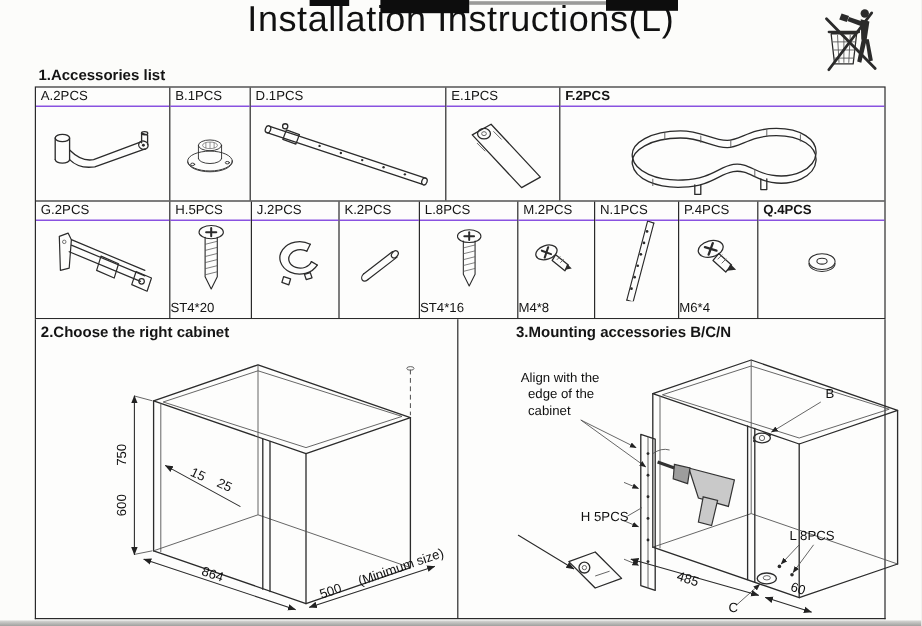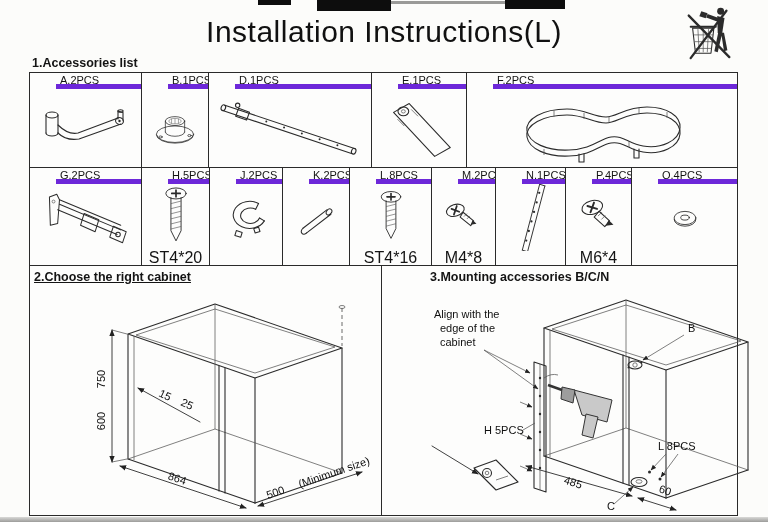--- a/index.html
+++ b/index.html
@@ -13,40 +13,40 @@
     font-family: "Liberation Sans", "DejaVu Sans", sans-serif;
     overflow: hidden;
   }
   .header { position: relative; height: 56px; }
   .mark { position: absolute; background: #0d0d0d; }
   .mark.m1 { left: 317px; top: 0; width: 74px; height: 11px; }
   .mark.m2 { left: 505px; top: 0; width: 60px; height: 9px; }
   .mark.m3 { left: 258px; top: 0; width: 33px; height: 5px; }
   .mark.m4 { left: 391px; top: 1px; width: 114px; height: 3px; background:#9a9a98; }
   .title {
-    text-align: center; padding-top: 15px;
+    text-align: center; 
     font-size: 30px; letter-spacing: .5px; color:#111;
   }
   .weee { position: absolute; top: 3px; right: 26px; width: 64px; height: 58px; }
 
   .content { margin-left: 29px; width: 766px; }
   .acc-heading { font-size: 12.5px; font-weight: bold; height: 16px; padding-left: 3px; }
 
   .acc-table { border: 1px solid #2a2a2a; width: 709px; background:#fdfdfc; }
   .acc-row { display: flex; }
   .acc-row.r1 { height: 95px; border-bottom: 1px solid #2a2a2a; }
   .acc-row.r2 { height: 97px; }
   .cell { border-right: 1px solid #2a2a2a; display: flex; flex-direction: column; }
-  .cell.last { border-right: none; flex: 1; }
-  .cell-label { height: 16px; border-bottom: 5px solid #6d28d9; font-size: 11px; padding: 1px 0 0 4px; white-space: nowrap; overflow: hidden; margin-left: 26px; }
+  .cell.last { border-right: none; flex: 1; font-weight: bold; }
+  .cell-label { height: 16px; border-bottom: 1px solid #6d28d9; font-size: 11px; padding: 1px 0 0 4px; white-space: nowrap; overflow: hidden; }
   .cell-body { flex: 1; display: flex; align-items: center; justify-content: center; overflow: hidden; }
-  .cell-spec { height: 14px; font-size: 16px; text-align: center; line-height: 13px; }
+  .cell-spec { height: 14px; font-size: 11px; text-align: left; line-height: 13px; }
 
   .sections { display: flex; border: 1px solid #2a2a2a; border-top: none; height: 250px; width: 709px; background:#fdfdfc; }
-  .section-left { width: 353px; border-right: 1px solid #2a2a2a; text-decoration: underline; }
+  .section-left { width: 353px; border-right: 1px solid #2a2a2a; }
   .section-right { flex: 1; margin-left: 44px; }
   .sec-heading { font-size: 12.5px; font-weight: bold; height: 20px; padding: 4px 0 0 4px; }
   .sec-svg { display: block; }
 
   .bottom-edge { position:absolute; left:0; bottom:0; width:768px; height:5px;
     background: linear-gradient(#d9d9d7, #9c9c9a); }
 
   
   .ln { stroke:#2b2b2b; stroke-width:1.1; fill:none; stroke-linecap:round; stroke-linejoin:round; }
   .tn { stroke:#555; stroke-width:.75; fill:none; }

